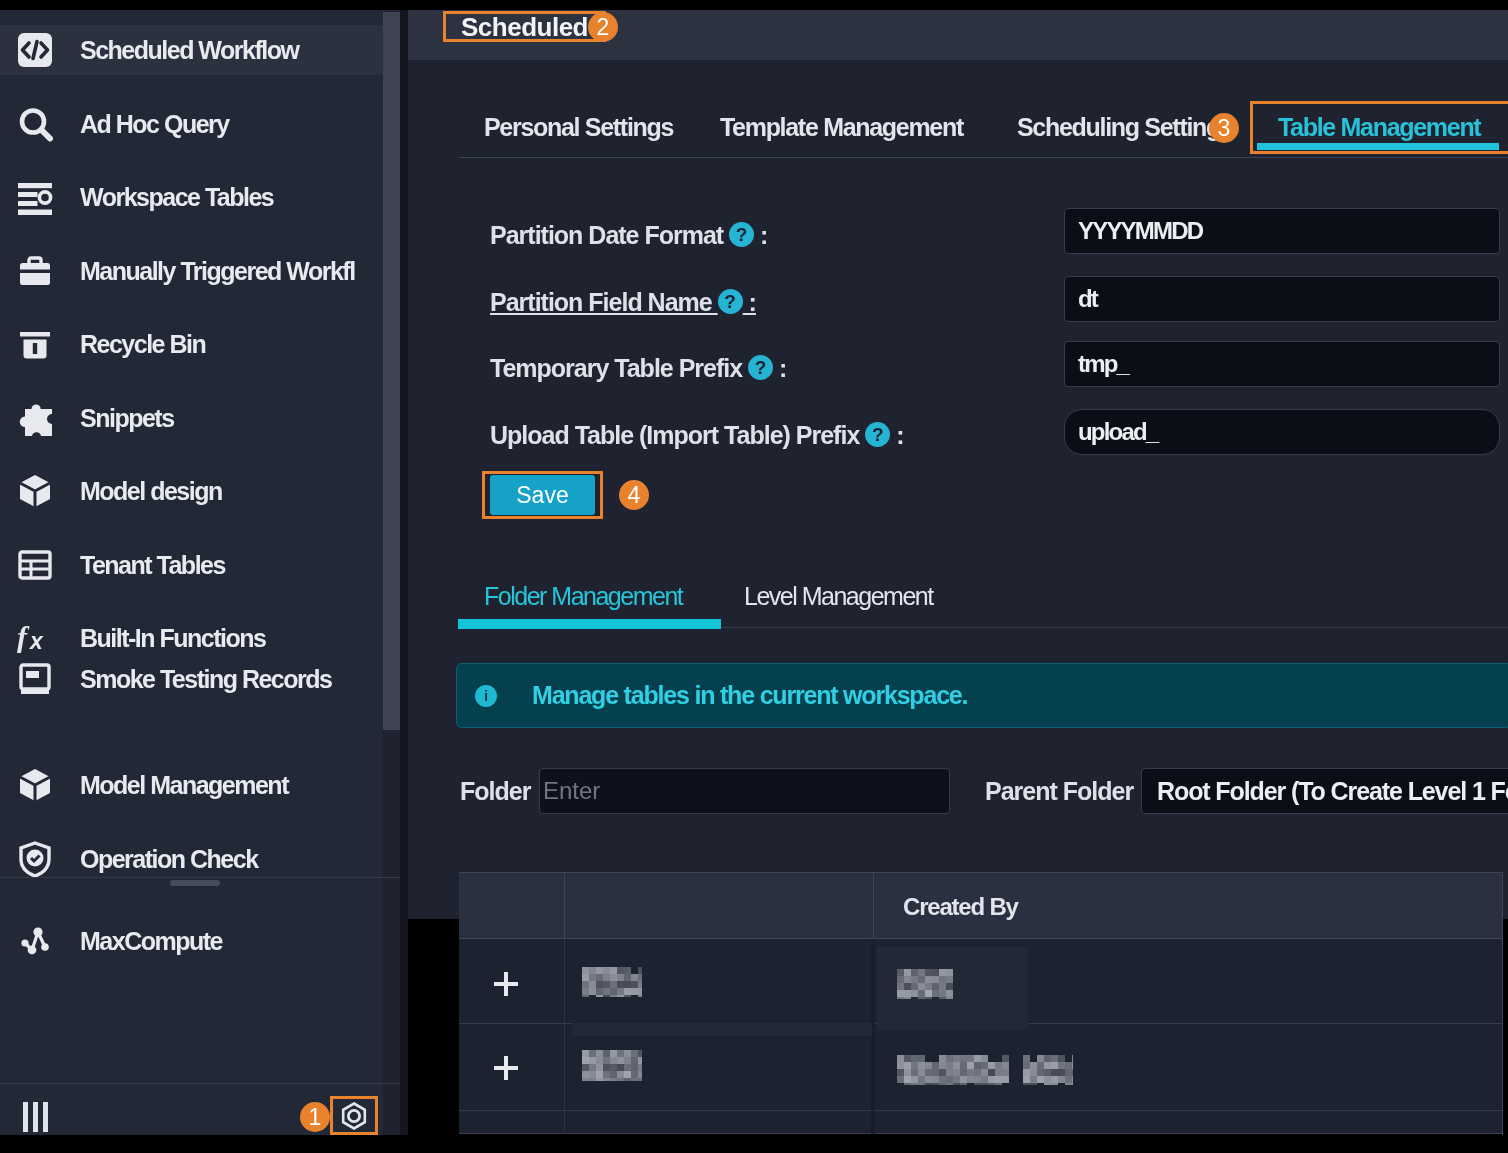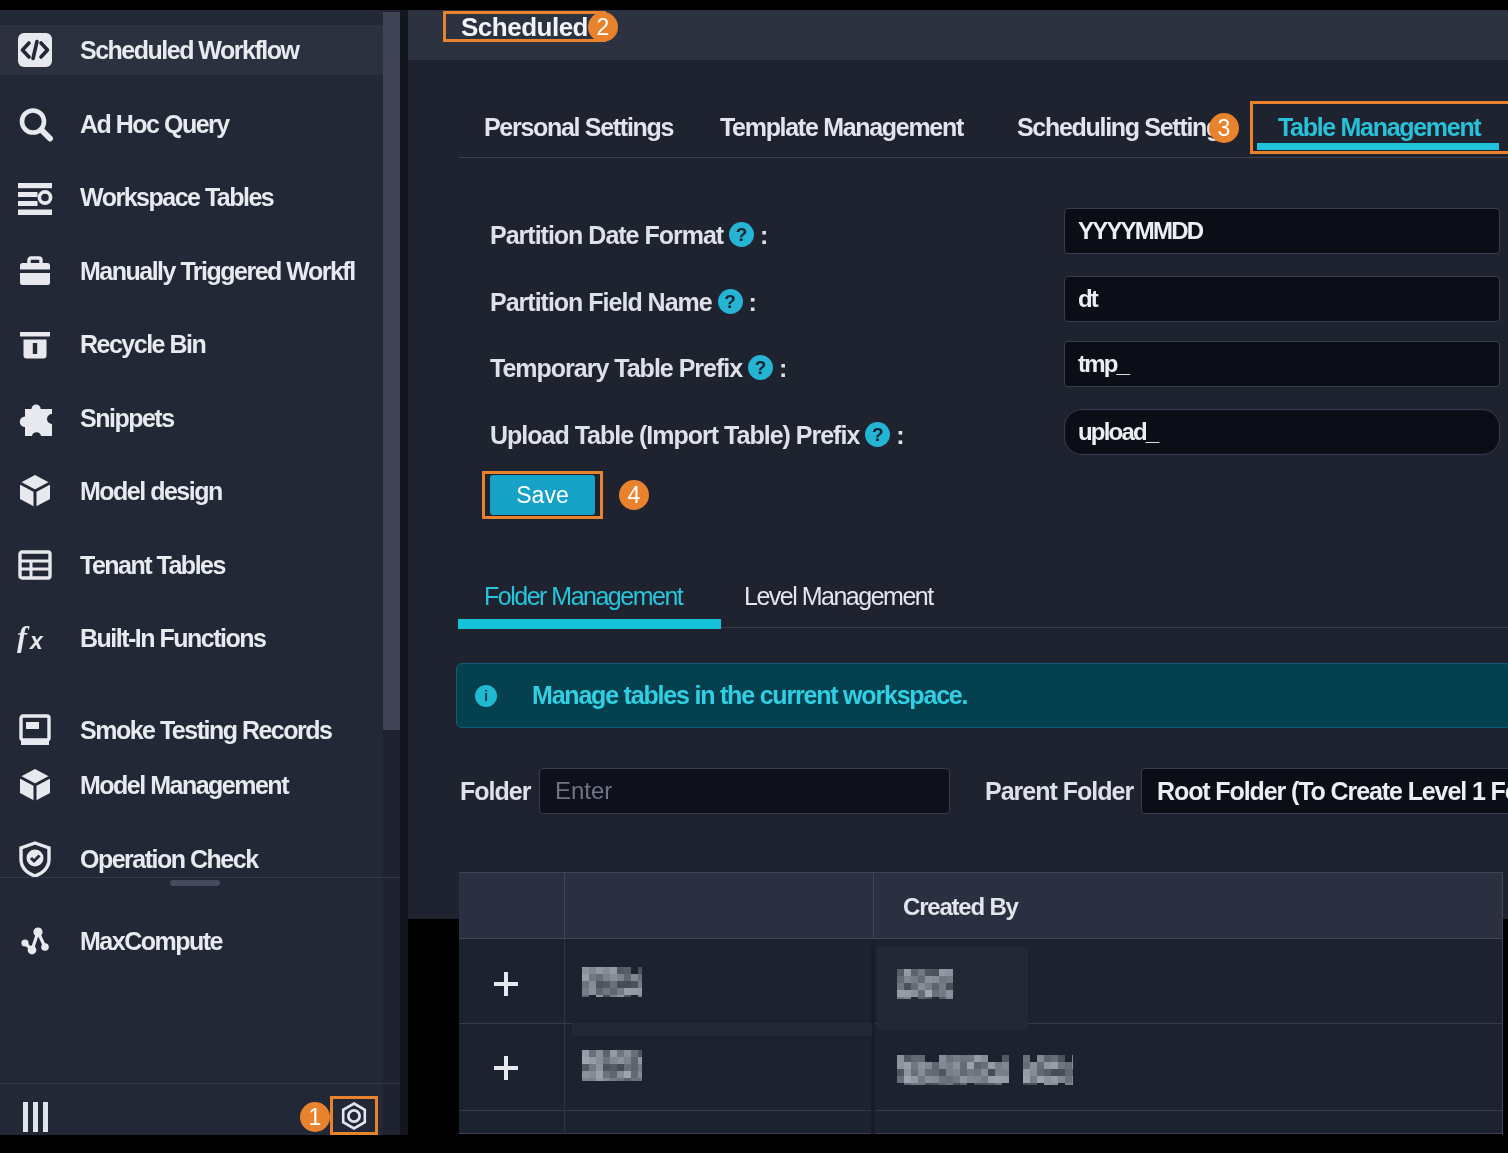--- a/index.html
+++ b/index.html
@@ -44,21 +44,21 @@
     border-radius:3px; color:#fff; font-size:23px; text-align:center; line-height:40px; font-weight:400; }
   .stab { position:absolute; top:572px; font-size:25px; font-weight:400; letter-spacing:-1.5px; white-space:nowrap; }
   #fm-underline { position:absolute; left:50px; top:609px; width:263px; height:10px; background:#14c3da; }
   #stabdiv { position:absolute; left:313px; top:617px; width:787px; height:1px; background:#363c4b; }
   #banner { position:absolute; left:48px; top:653px; width:1056px; height:65px; background:#05404f;
     border:1px solid #0b6077; border-radius:6px; }
   #banner .itxt { position:absolute; left:75px; top:17px; color:#30cfe4; font-size:25px; font-weight:700; letter-spacing:-1.2px; }
   #banner .iic { position:absolute; left:18px; top:21px; width:22px; height:22px; border-radius:50%;
     background:#1fb9d4; color:#05404f; font-size:15px; font-weight:700; text-align:center; line-height:22px; }
   #folderrow .finp2 { position:absolute; left:131px; top:758px; width:411px; height:46px; background:#0e111b;
-    border:1px solid #363d4e; border-radius:4px; color:#6f7686; font-size:24px; line-height:44px; padding-left:15px; }
+    border:1px solid #363d4e; border-radius:4px; color:#6f7686; font-size:24px; line-height:44px; padding-left:3px; }
   #psel { position:absolute; left:733px; top:758px; width:380px; height:46px; background:#0b0e16;
     border:1px solid #363d4e; border-radius:4px; color:#eceef2; font-size:25px; font-weight:700;
     line-height:44px; padding-left:15px; letter-spacing:-1.1px; white-space:nowrap; overflow:hidden; }
   
   #tbl { position:absolute; left:51px; top:862px; width:1044px; height:263px; }
   #thead { position:absolute; left:0; top:0; width:1044px; height:67px; background:#2b3040;
     border-top:1px solid #3e4554; border-bottom:1px solid #3e4554; }
   .th { position:absolute; top:0; height:67px; color:#e2e5eb; font-size:24px; font-weight:700; letter-spacing:-1.2px; line-height:67px; }
   .vline { position:absolute; width:1px; background:#3e4554; }
   .row { position:absolute; left:0; width:1044px; background:#1d2231; border-bottom:1px solid #343b4a; }
@@ -140,21 +140,21 @@
           </svg></span>
         <span class="txt">Tenant Tables</span>
       </div>
     <div class="mi" style="top:603px;">
         <span class="ic"><svg viewBox="0 0 36 36" width="36" height="36">
             <text x="0" y="27" font-family="Liberation Serif" font-style="italic" font-weight="700" font-size="30" fill="#e8e9ee">f</text>
             <text x="13" y="29" font-family="Liberation Sans" font-style="italic" font-weight="700" font-size="23" fill="#e8e9ee">x</text>
           </svg></span>
         <span class="txt">Built-In Functions</span>
       </div>
-    <div class="mi" style="top:695px;">
+    <div class="mi" style="top:644px;">
         <span class="ic"><svg viewBox="0 0 36 36" width="36" height="36">
             <rect x="4" y="4" width="28" height="24" rx="2" fill="none" stroke="#e8e9ee" stroke-width="3.4"></rect>
             <rect x="9" y="10" width="13" height="7" fill="#e8e9ee"></rect>
             <rect x="4" y="29" width="28" height="4" fill="#e8e9ee"></rect>
           </svg></span>
         <span class="txt">Smoke Testing Records</span>
       </div>
     <div class="mi" style="top:750px;">
         <span class="ic"><svg viewBox="0 0 36 36" width="36" height="36">
             <path d="M18 2 L33 10 V26 L18 34 L3 26 V10 Z" fill="#e8e9ee"></path>
@@ -205,21 +205,21 @@
       </div>
     <div class="tab" style="left:76px;">Personal Settings</div>
     <div class="tab" style="left:312px;">Template Management</div>
     <div class="tab" style="left:609px;">Scheduling Settings</div>
     <div class="badge" style="left:801px;top:103px;">3</div>
     <div id="tmbox"></div>
     <div class="tab" style="left:870px;color:#27c2d9;">Table Management</div>
     <div id="tm-underline"></div>
     <div id="tabdiv"></div>
     <div class="flabel" style="left:82px;top:211px;">Partition Date Format <span class="qm">?</span> :</div>
-    <div class="flabel" style="left:82px;top:278px;">Partition Field Name <span class="qm">?</span> :</div>
+    <div class="flabel" style="left:82px;top:278px;text-decoration:underline;">Partition Field Name <span class="qm">?</span> :</div>
     <div class="flabel" style="left:82px;top:344px;">Temporary Table Prefix <span class="qm">?</span> :</div>
     <div class="flabel" style="left:82px;top:411px;">Upload Table (Import Table) Prefix <span class="qm">?</span> :</div>
     <div class="finput" style="top:198px;">YYYYMMDD</div>
     <div class="finput" style="top:266px;">dt</div>
     <div class="finput" style="top:331px;">tmp_</div>
     <div class="finput" style="top:399px;border-radius:18px;">upload_</div>
     <div id="savebox"></div>
       <div id="savebtn">Save</div>
     <div class="badge" style="left:211px;top:470px;">4</div>
     <div class="stab" style="left:76px;color:#25c5da;">Folder Management</div>

